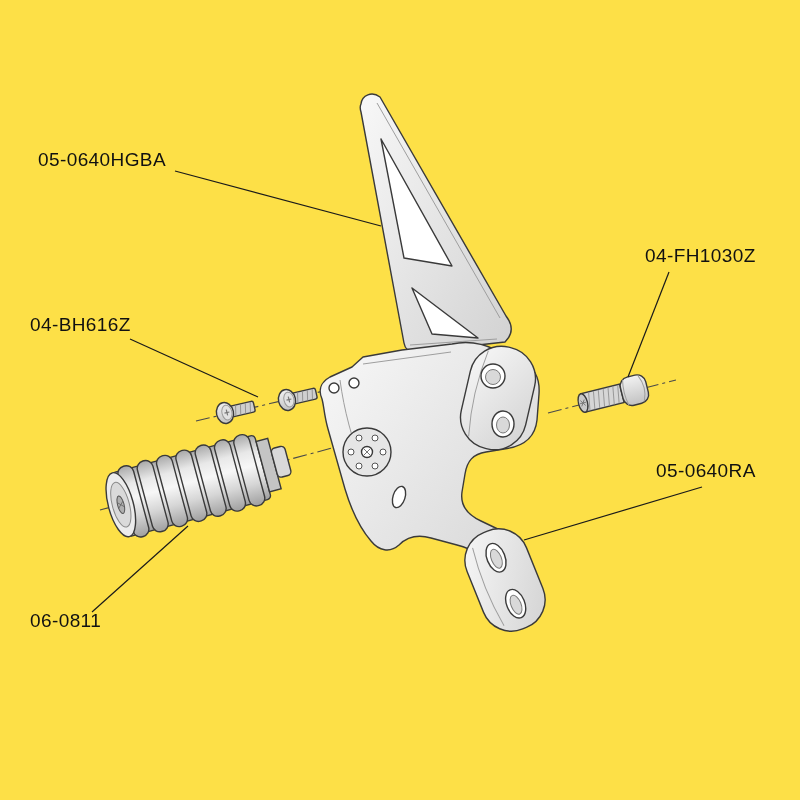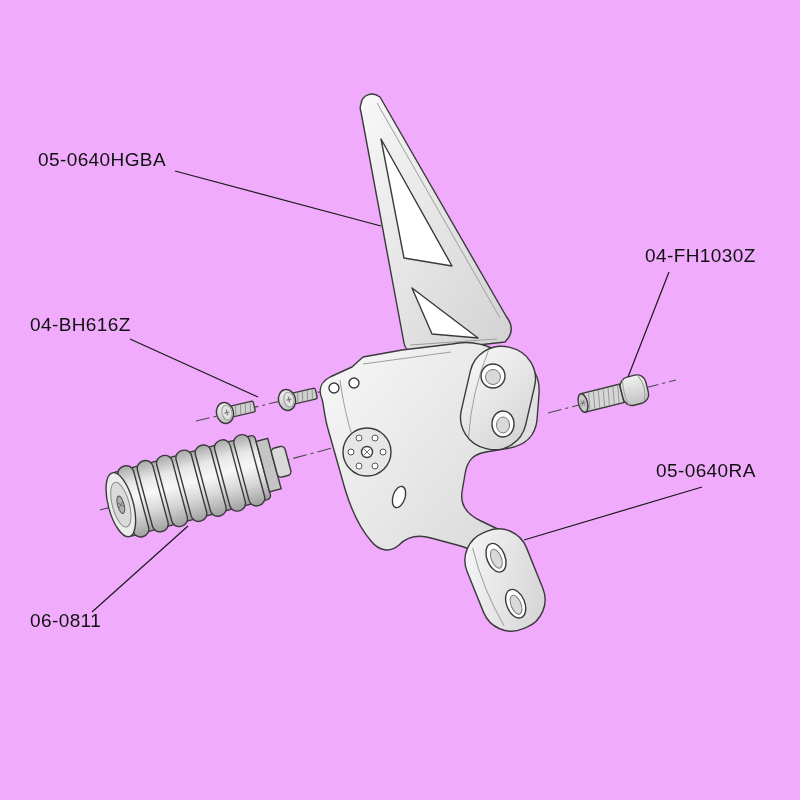--- a/index.html
+++ b/index.html
@@ -8,21 +8,21 @@
     background: #ffffff;
     width: 800px;
     height: 800px;
     overflow: hidden;
     font-family: "Liberation Sans", sans-serif;
   }
   .canvas {
     position: relative;
     width: 800px;
     height: 800px;
-    background: #f0abfc;
+    background: #fde047;
   }
   svg { display: block; }
   text.part-label {
     font-family: "Liberation Sans", sans-serif;
     font-size: 19px;
     fill: #111111;
     letter-spacing: 0.4px;
   }
   .outline { stroke: #3a3a3a; stroke-width: 1.4; }
   .leader  { stroke: #1a1a1a; stroke-width: 1.2; }

